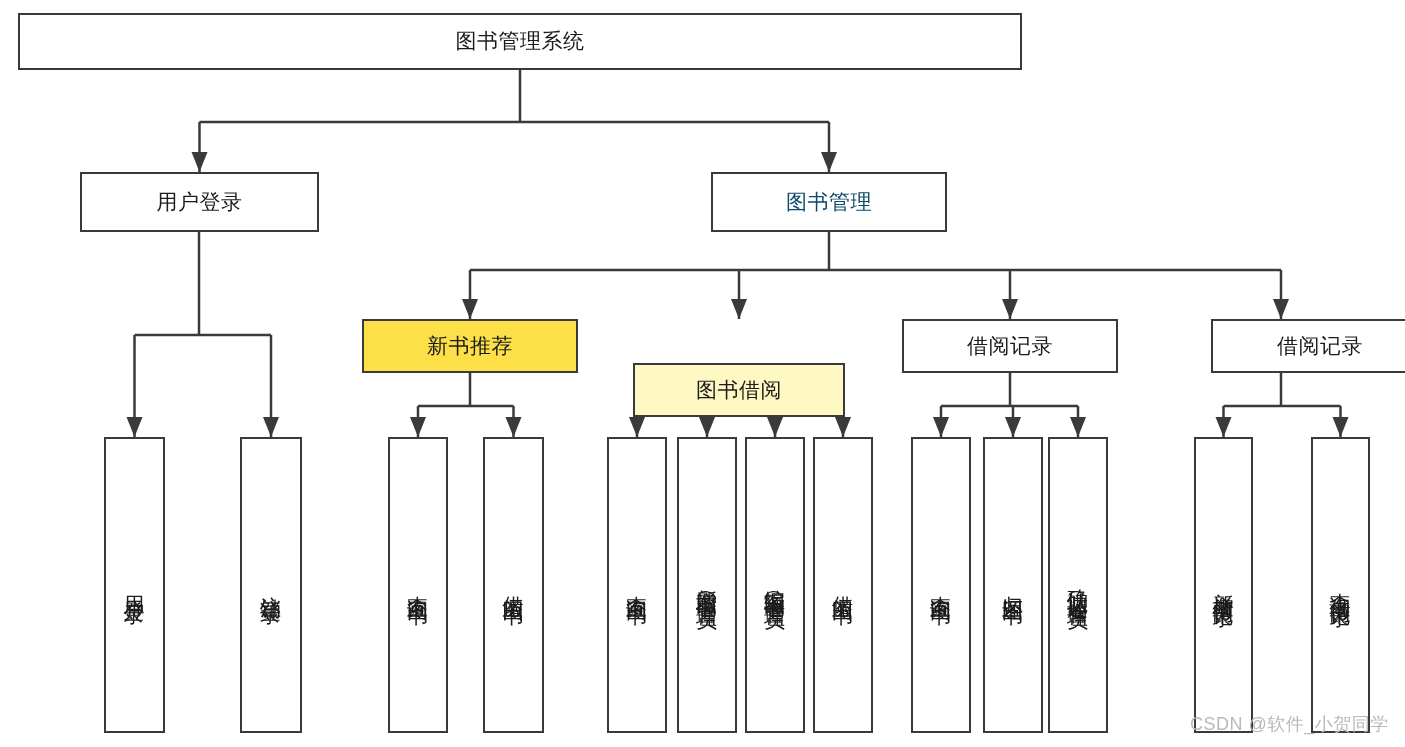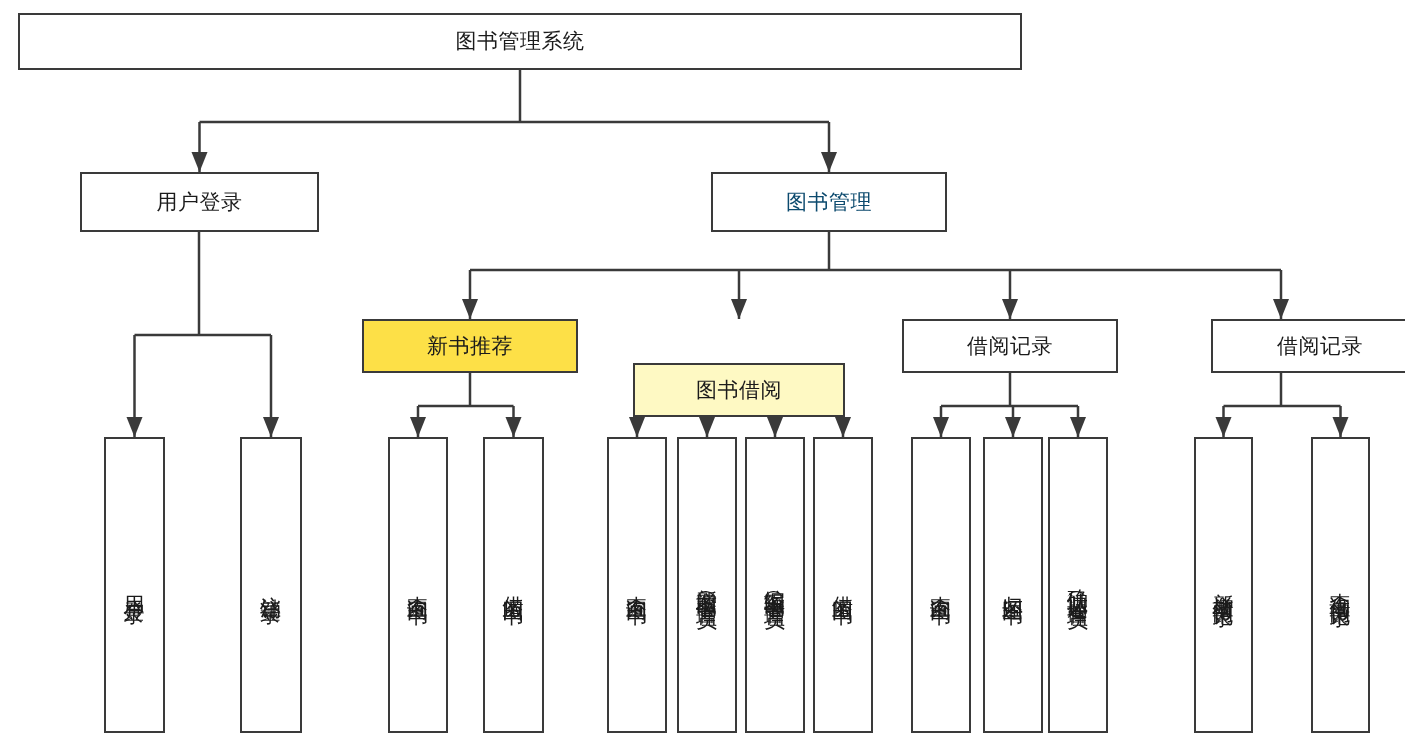--- a/index.html
+++ b/index.html
@@ -171,13 +171,14 @@
       <div class="node-box vertical" style="left: 1048px; top: 437px; width: 60px; height: 296px; border-color: rgb(58, 58, 58); background: rgb(255, 255, 255);">
         <span class="node-label" style="color: rgb(27, 27, 27);">确认归还（管理员）</span>
       </div>
       <div class="node-box vertical" style="left: 1194px; top: 437px; width: 59px; height: 296px; border-color: rgb(58, 58, 58); background: rgb(255, 255, 255);">
         <span class="node-label" style="color: rgb(27, 27, 27);">新增借阅记录</span>
       </div>
       <div class="node-box vertical" style="left: 1311px; top: 437px; width: 59px; height: 296px; border-color: rgb(58, 58, 58); background: rgb(255, 255, 255);">
         <span class="node-label" style="color: rgb(27, 27, 27);">查询借阅记录</span>
       </div>
     </div>
+  <div class="watermark" style="left: 1190px; top: 712px; color: rgb(185, 185, 185);">CSDN @软件_小贺同学</div>
 </div>
 
 </body></html>

